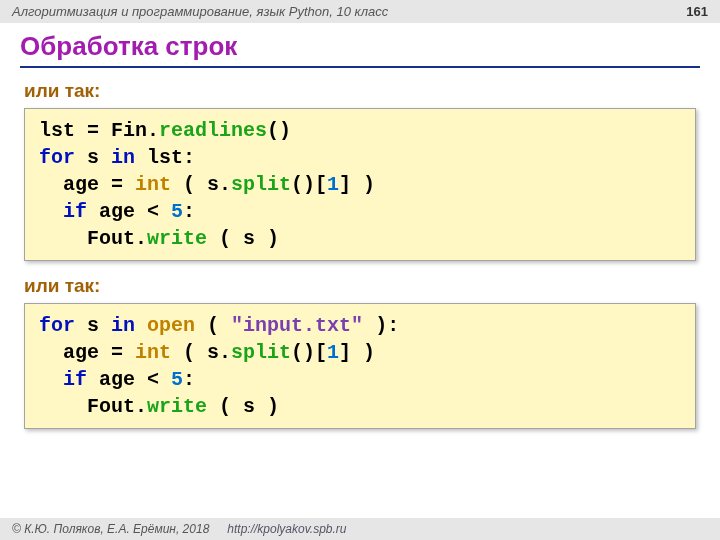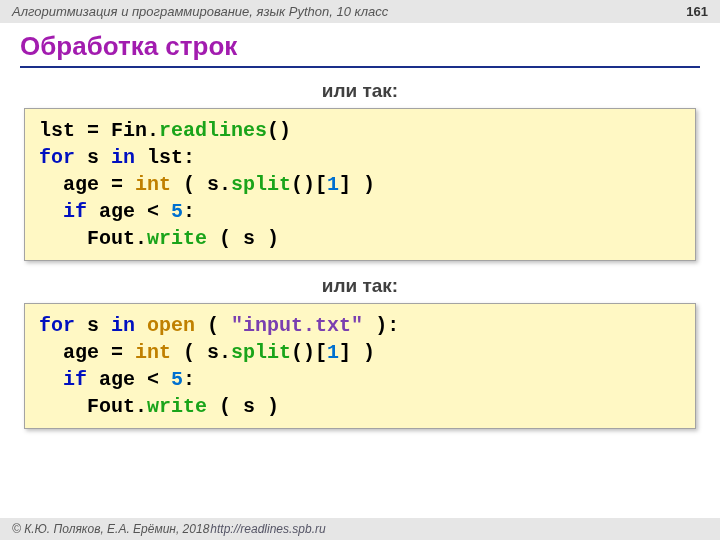--- a/index.html
+++ b/index.html
@@ -31,25 +31,24 @@
     font-weight: bold;
     color: #a21caf;
     padding: 8px 20px 4px 20px;
     border-radius: 13px;
   }
   .title-underline {
     margin: 0 20px 8px 20px;
     border-bottom: 2px solid #1a2f8a;
   }
   .subtitle {
-    color: #404040;
+    color: #a16207;
     font-size: 19px;
     font-weight: bold;
     padding: 4px 24px 6px 24px;
-    text-align: center;
   }
   .code-block {
     margin: 0 24px 10px 24px;
     background: #fff8c4;
     border: 1px solid #a3a3a3;
     box-shadow: 2px 2px 4px rgba(0,0,0,0.25);
     padding: 8px 14px;
     font-family: "Courier New", monospace;
     font-size: 20px;
     font-weight: bold;
@@ -66,21 +65,21 @@
     position: absolute;
     bottom: 0;
     left: 0;
     right: 0;
     background: #e6e6e6;
     padding: 4px 12px;
     font-size: 12px;
     font-style: italic;
     color: #555;
     display: flex;
-    gap: 1px;
+    gap: 18px;
   }
   .footer .url { color: #556; }
 </style>
 </head>
 <body>
 
 <div class="header">
   <span>Алгоритмизация и программирование, язык Python, 10 класс</span>
   <span class="page-num">161</span>
 </div>
@@ -98,14 +97,14 @@
 
 <div class="subtitle">или так:</div>
 
 <div class="code-block"><span class="tok-keyword">for</span><span> s </span><span class="tok-keyword">in</span><span> </span><span class="tok-func">open</span><span> ( </span><span class="tok-str">"input.txt"</span><span> ):</span>
 <span>  age</span><span> = </span><span class="tok-func">int</span><span> ( s.</span><span class="tok-method">split</span><span>()[</span><span class="tok-num">1</span><span>] )</span>
 <span>  </span><span class="tok-keyword">if</span><span> age</span><span> &lt; </span><span class="tok-num">5</span><span>:</span>
 <span>    Fout.</span><span class="tok-method">write</span><span> ( s )</span></div>
 
 <div class="footer">
   <span>© К.Ю. Поляков, Е.А. Ерёмин, 2018</span>
-  <span class="url">http://readlines.spb.ru</span>
+  <span class="url">http://kpolyakov.spb.ru</span>
 </div>
 
 </body></html>

